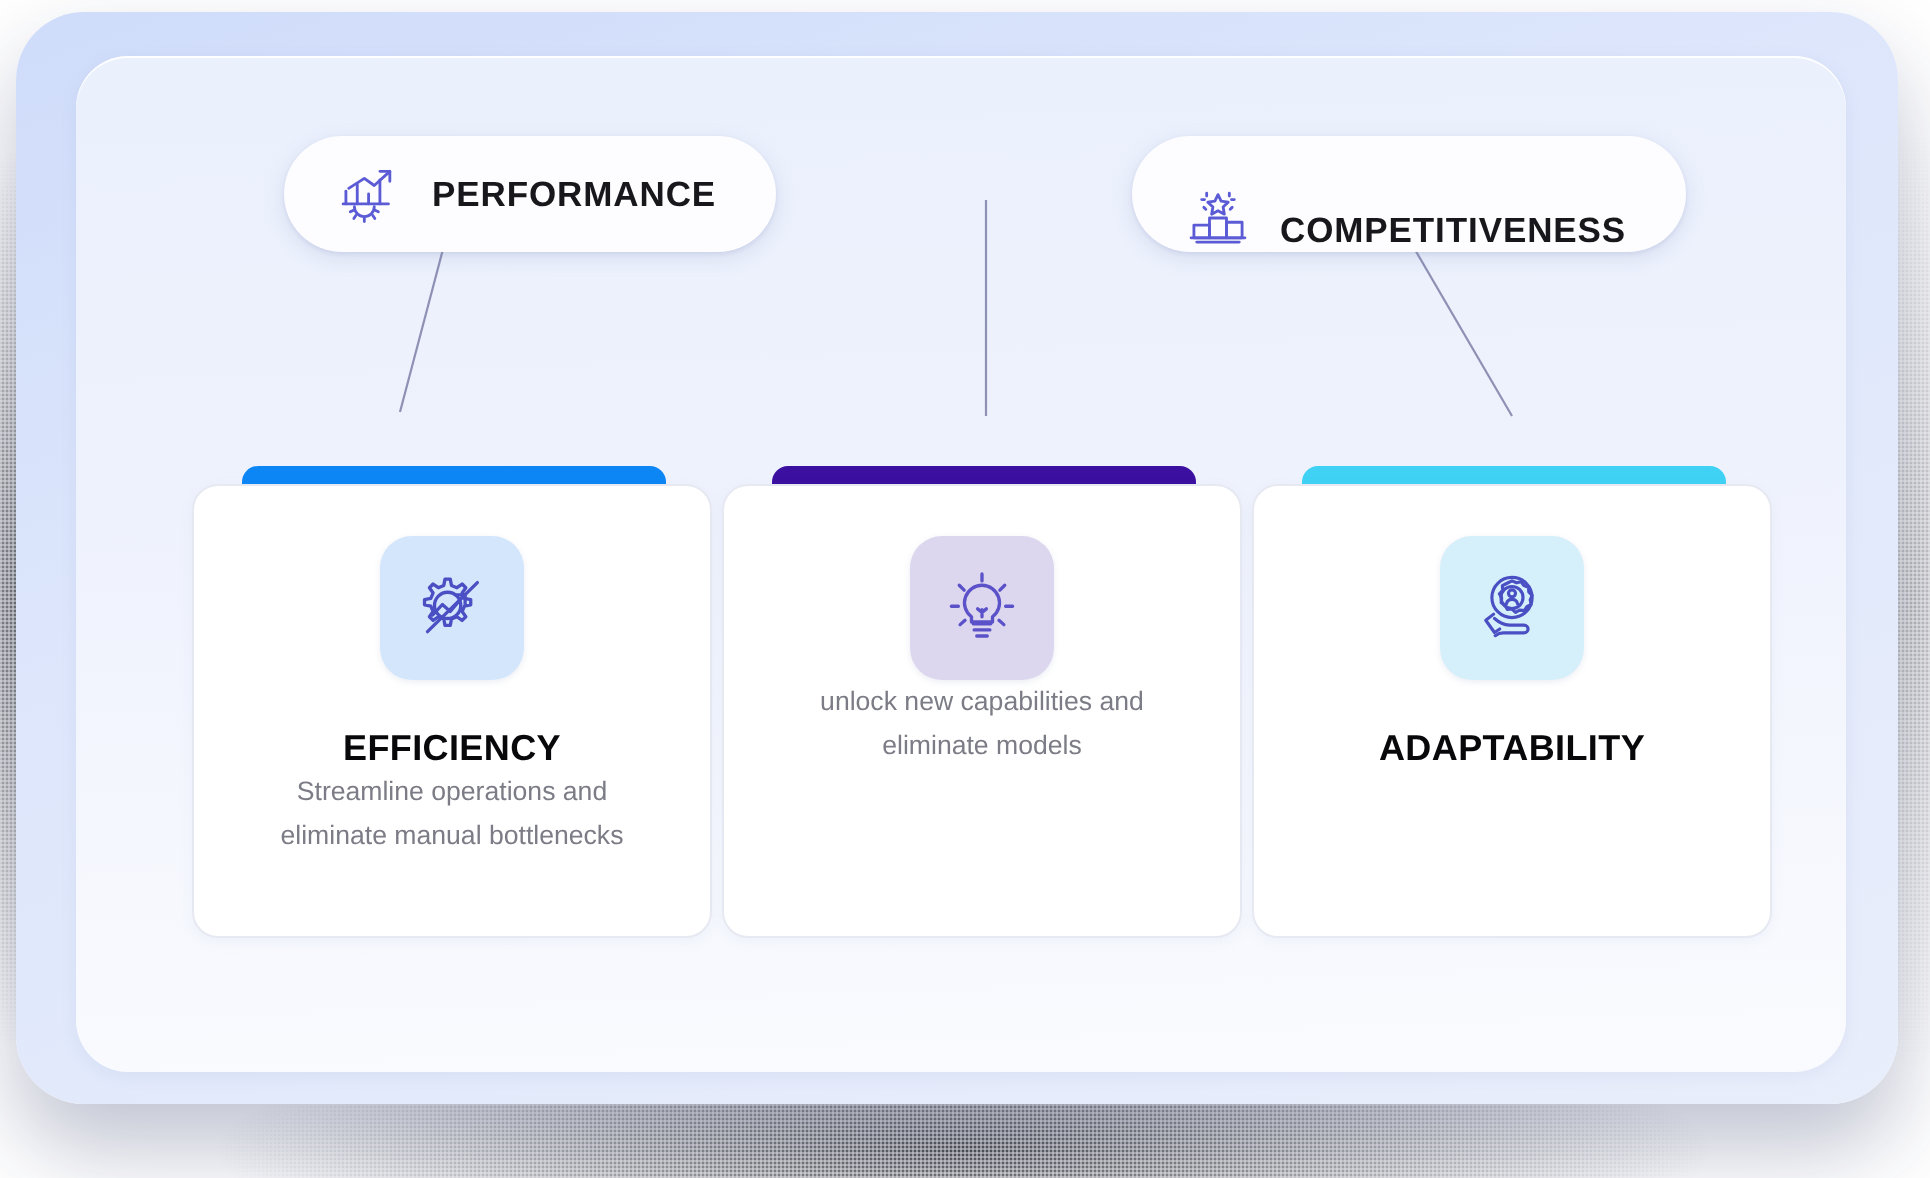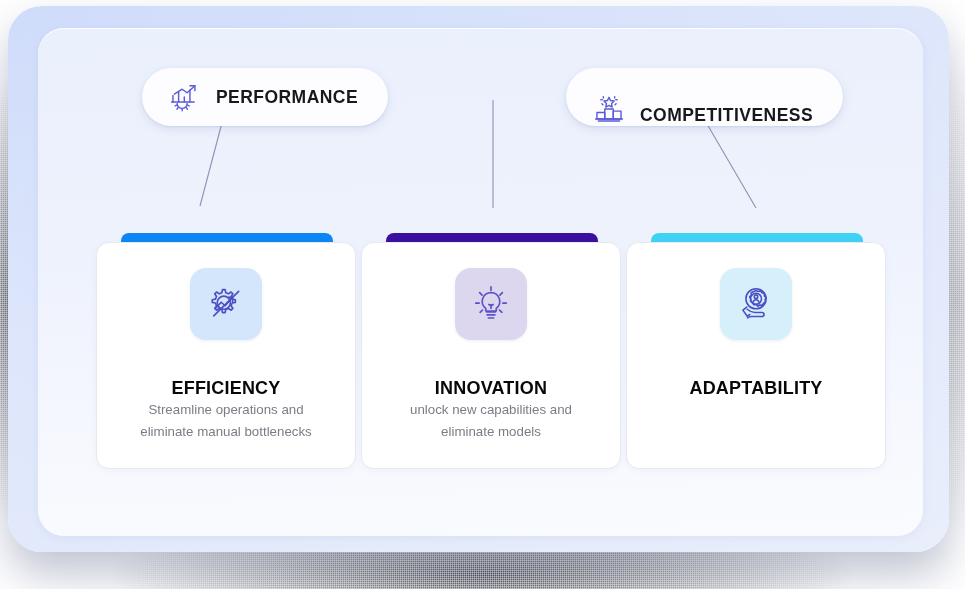--- a/index.html
+++ b/index.html
@@ -133,21 +133,21 @@
     height: 72px;
     border-radius: 16px;
     display: flex;
     align-items: center;
     justify-content: center;
     box-shadow: 0 1px 3px rgba(110,125,175,.14);
   }
   .tile-svg { width: 42px; height: 42px; display: block; }
 
   .card-title {
-    margin-top: 38px;
+    margin-top: 24px;
     font-size: 18px;
     font-weight: 700;
     letter-spacing: .2px;
     color: #08080b;
     text-align: center;
   }
   .card-desc {
     width: 212px;
     font-size: 13.3px;
     line-height: 1.68;
@@ -218,21 +218,20 @@
       <div class="top-bar" style="background:#3b10a0"></div>
       <div class="card">
         <div class="icon-tile" style="background:#dcd7ee">
           <svg class="tile-svg" viewBox="0 0 48 48" fill="none" stroke="#5b52c9" stroke-width="1.9" stroke-linecap="round" stroke-linejoin="round" xmlns="http://www.w3.org/2000/svg">
             <path d="M24 11a10 10 0 0 1 6 18v3H18v-3a10 10 0 0 1 6-18z"></path>
             <path d="M19 33h10M19.5 36.5h9M21 40h6"></path>
             <path d="M24 29v-4M21.5 24.5l2.5 2 2.5-2"></path>
             <path d="M24 4.5v4M11 11l2.8 2.8M37 11l-2.8 2.8M6.5 23h4M37.5 23h4M11.5 33.5l2.8-2.5M36.5 33.5l-2.8-2.5"></path>
           </svg>
         </div>
-        <div class="card-title">INNOVATION</div>
         <div class="card-desc">unlock new capabilities and eliminate models</div>
       </div>
     </div>
 
     <div class="card-wrap" id="card-adaptability">
       <div class="top-bar" style="background:#3fd2f5"></div>
       <div class="card">
         <div class="icon-tile" style="background:#d6f0fb">
           <svg class="tile-svg" viewBox="0 0 48 48" fill="none" stroke="#4b4fc4" stroke-width="1.8" stroke-linecap="round" stroke-linejoin="round" xmlns="http://www.w3.org/2000/svg">
             <circle cx="24" cy="18" r="11.5"></circle>

